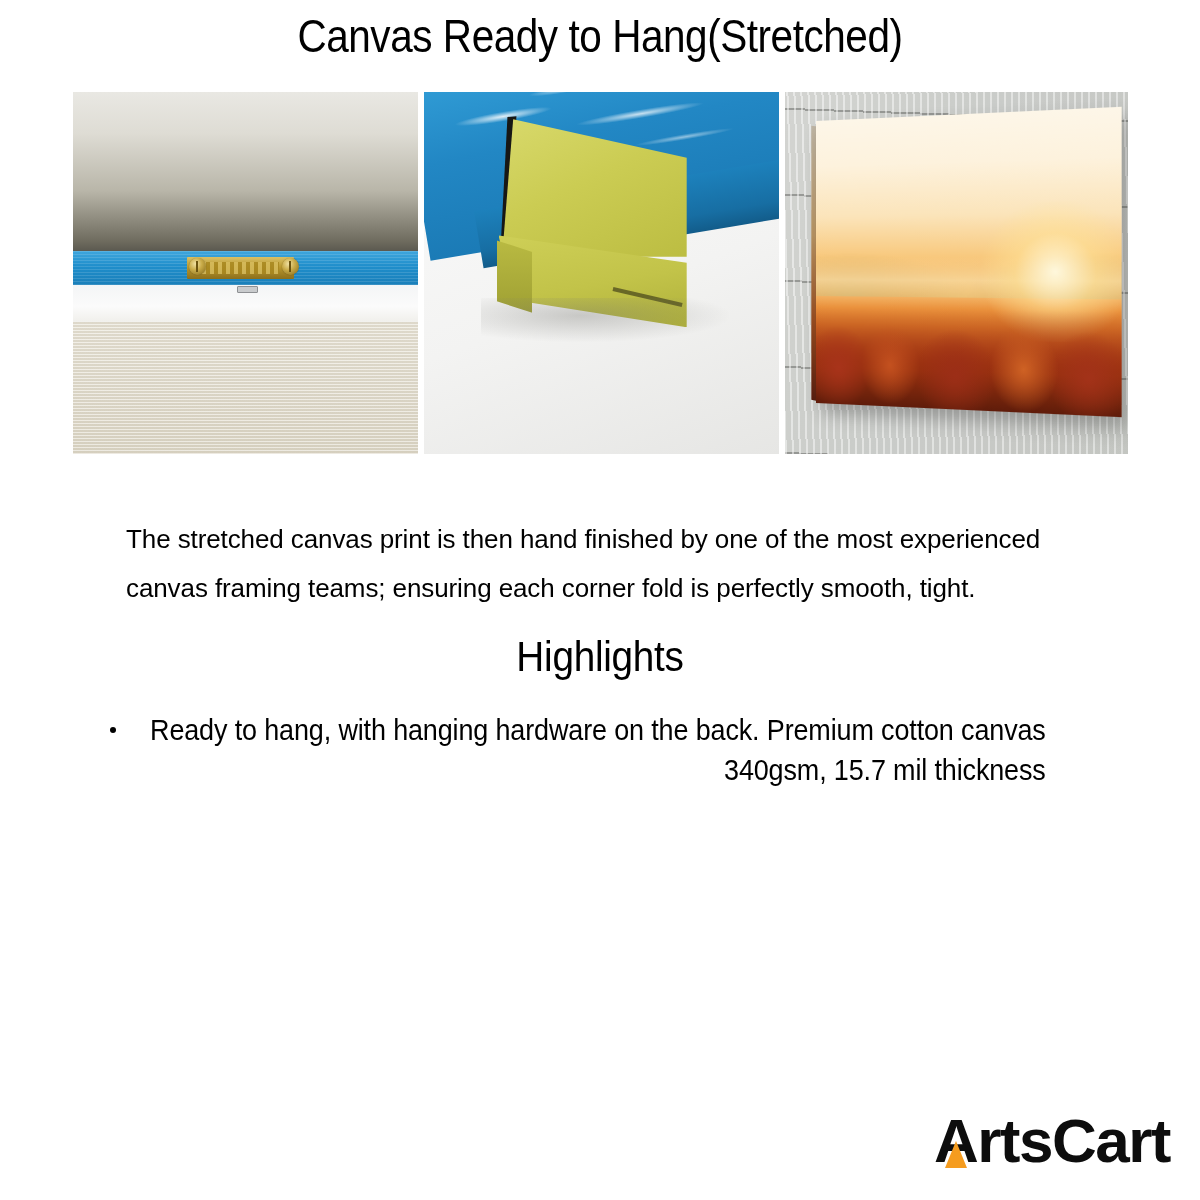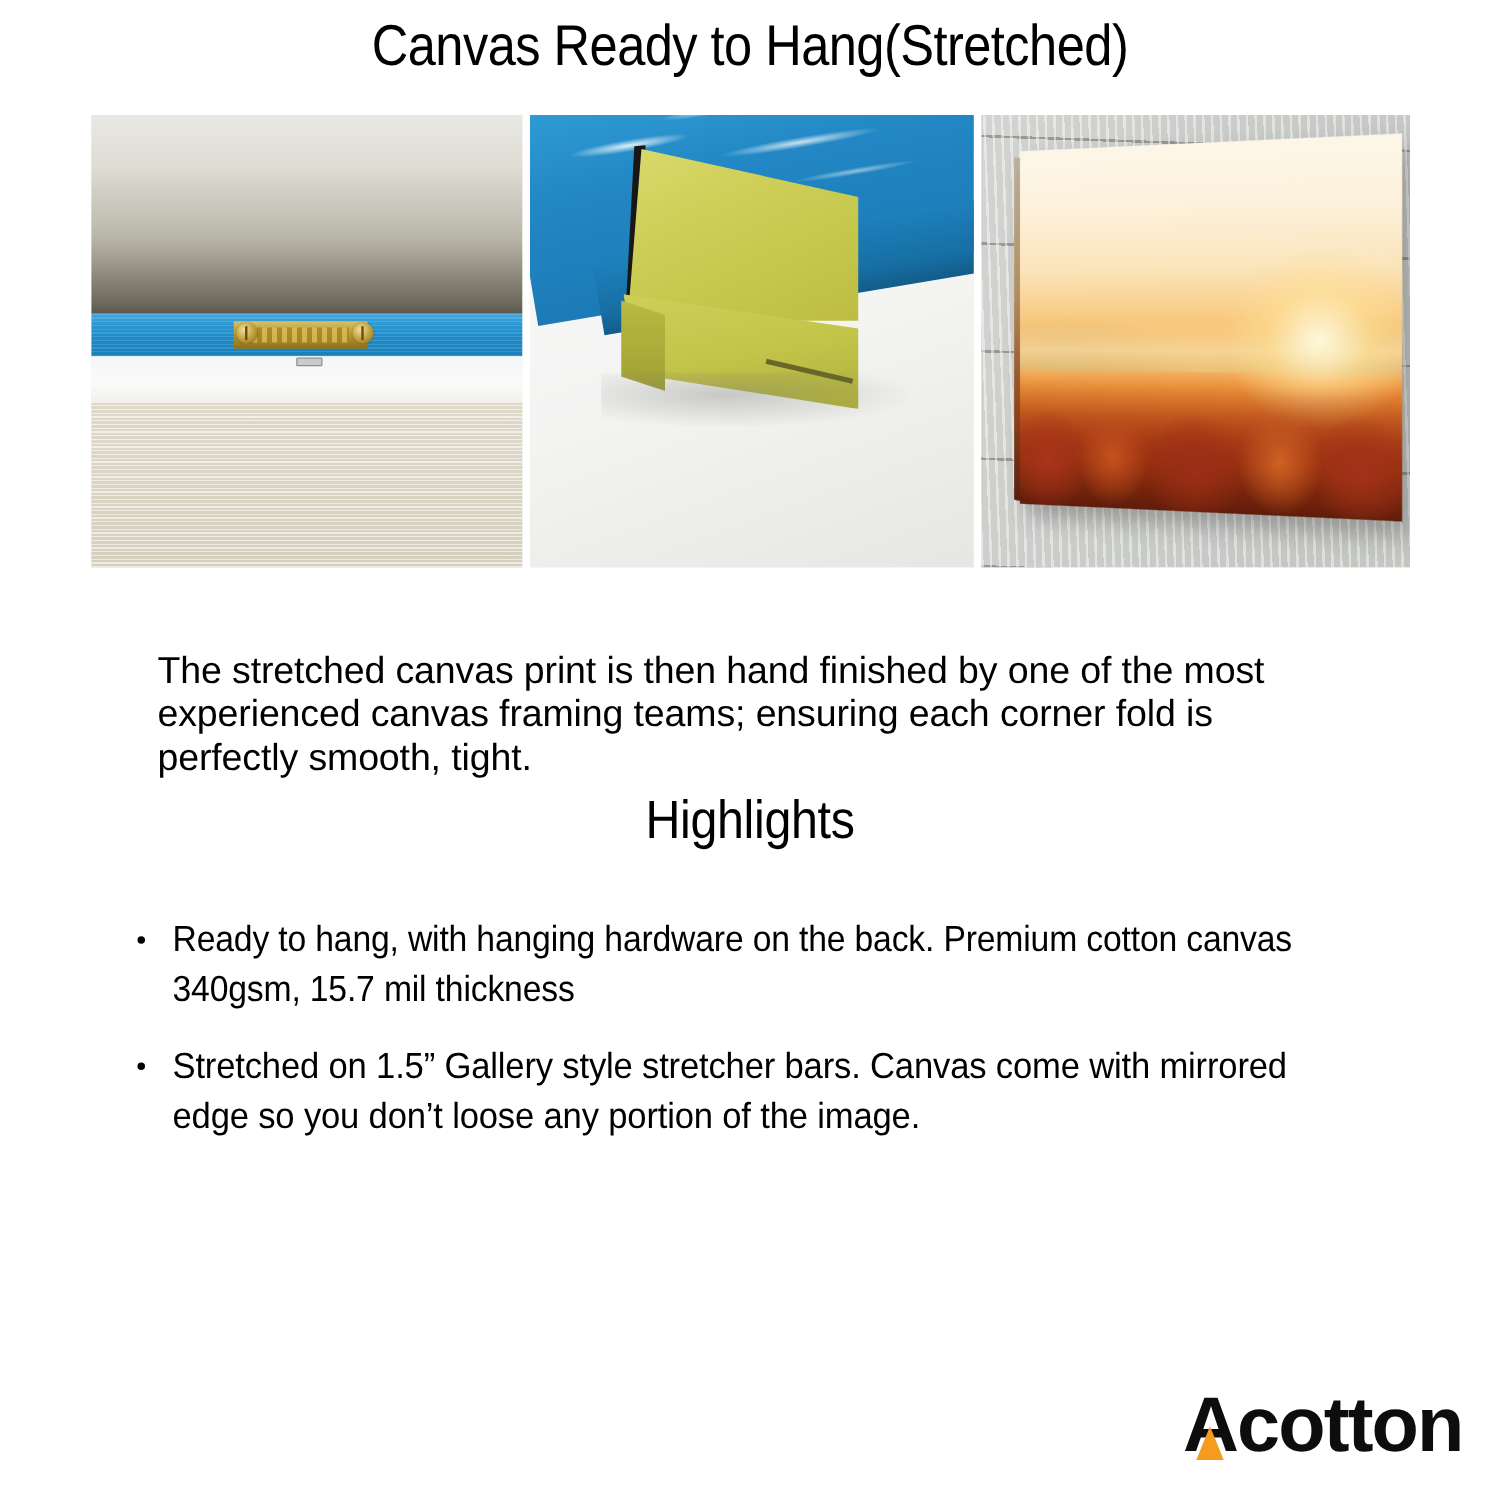--- a/index.html
+++ b/index.html
@@ -258,22 +258,22 @@
     background: linear-gradient(180deg, #e9ddc8 0%, #e1b476 40%, #b85a24 72%, #6c2310 100%);
     filter: brightness(.82);
   }
 
   
   .intro {
     position: absolute;
     left: 126px;
     top: 489px;
     width: 950px;
-    font-size: 30px;
-    line-height: 35px;
+    font-size: 26px;
+    line-height: 49px;
     font-weight: 400;
     letter-spacing: -0.1px;
   }
 
   
   .highlights-title {
     position: absolute;
     left: 0;
     top: 632px;
     width: 1200px;
@@ -281,25 +281,26 @@
     font-size: 43px;
     font-weight: 400;
     letter-spacing: -0.3px;
     transform: scaleX(0.9);
   }
 
   
   .bullets {
     position: absolute;
     left: 104px;
-    top: 732px;
+    top: 710px;
     width: 1010px;
     list-style: none;
     margin: 0;
     padding: 0;
+    text-align: right;
   }
   .bullet {
     position: relative;
     padding-left: 34px;
     margin-bottom: 21px;
     font-size: 29px;
     line-height: 40px;
     letter-spacing: -0.15px;
   }
   .bullet:last-child { margin-bottom: 0; }
@@ -403,25 +404,21 @@
 
 <p class="intro">The stretched canvas print is then hand finished by one of the most experienced canvas framing teams; ensuring each corner fold is perfectly smooth, tight.</p>
 
 <div class="highlights-title">Highlights</div>
 
 <ul class="bullets">
   <li class="bullet narrow">
     <span class="dot"></span>
     <span class="txt">Ready to hang,  with hanging hardware on the back.  Premium cotton canvas 340gsm, 15.7 mil thickness</span>
   </li>
-  <li class="bullet wide">
-    <span class="dot"></span>
-    <span class="txt">Stretched on 1.5” Gallery style stretcher bars. Canvas come with mirrored edge so you don’t loose any portion of the image.</span>
-  </li>
 </ul>
 
 <div class="logo">
   <span class="glyph-a">
     <span>A</span>
     <span class="tri"></span>
   </span>
-  <span>cotton</span>
+  <span>rtsCart</span>
 </div>
 
 </body></html>

